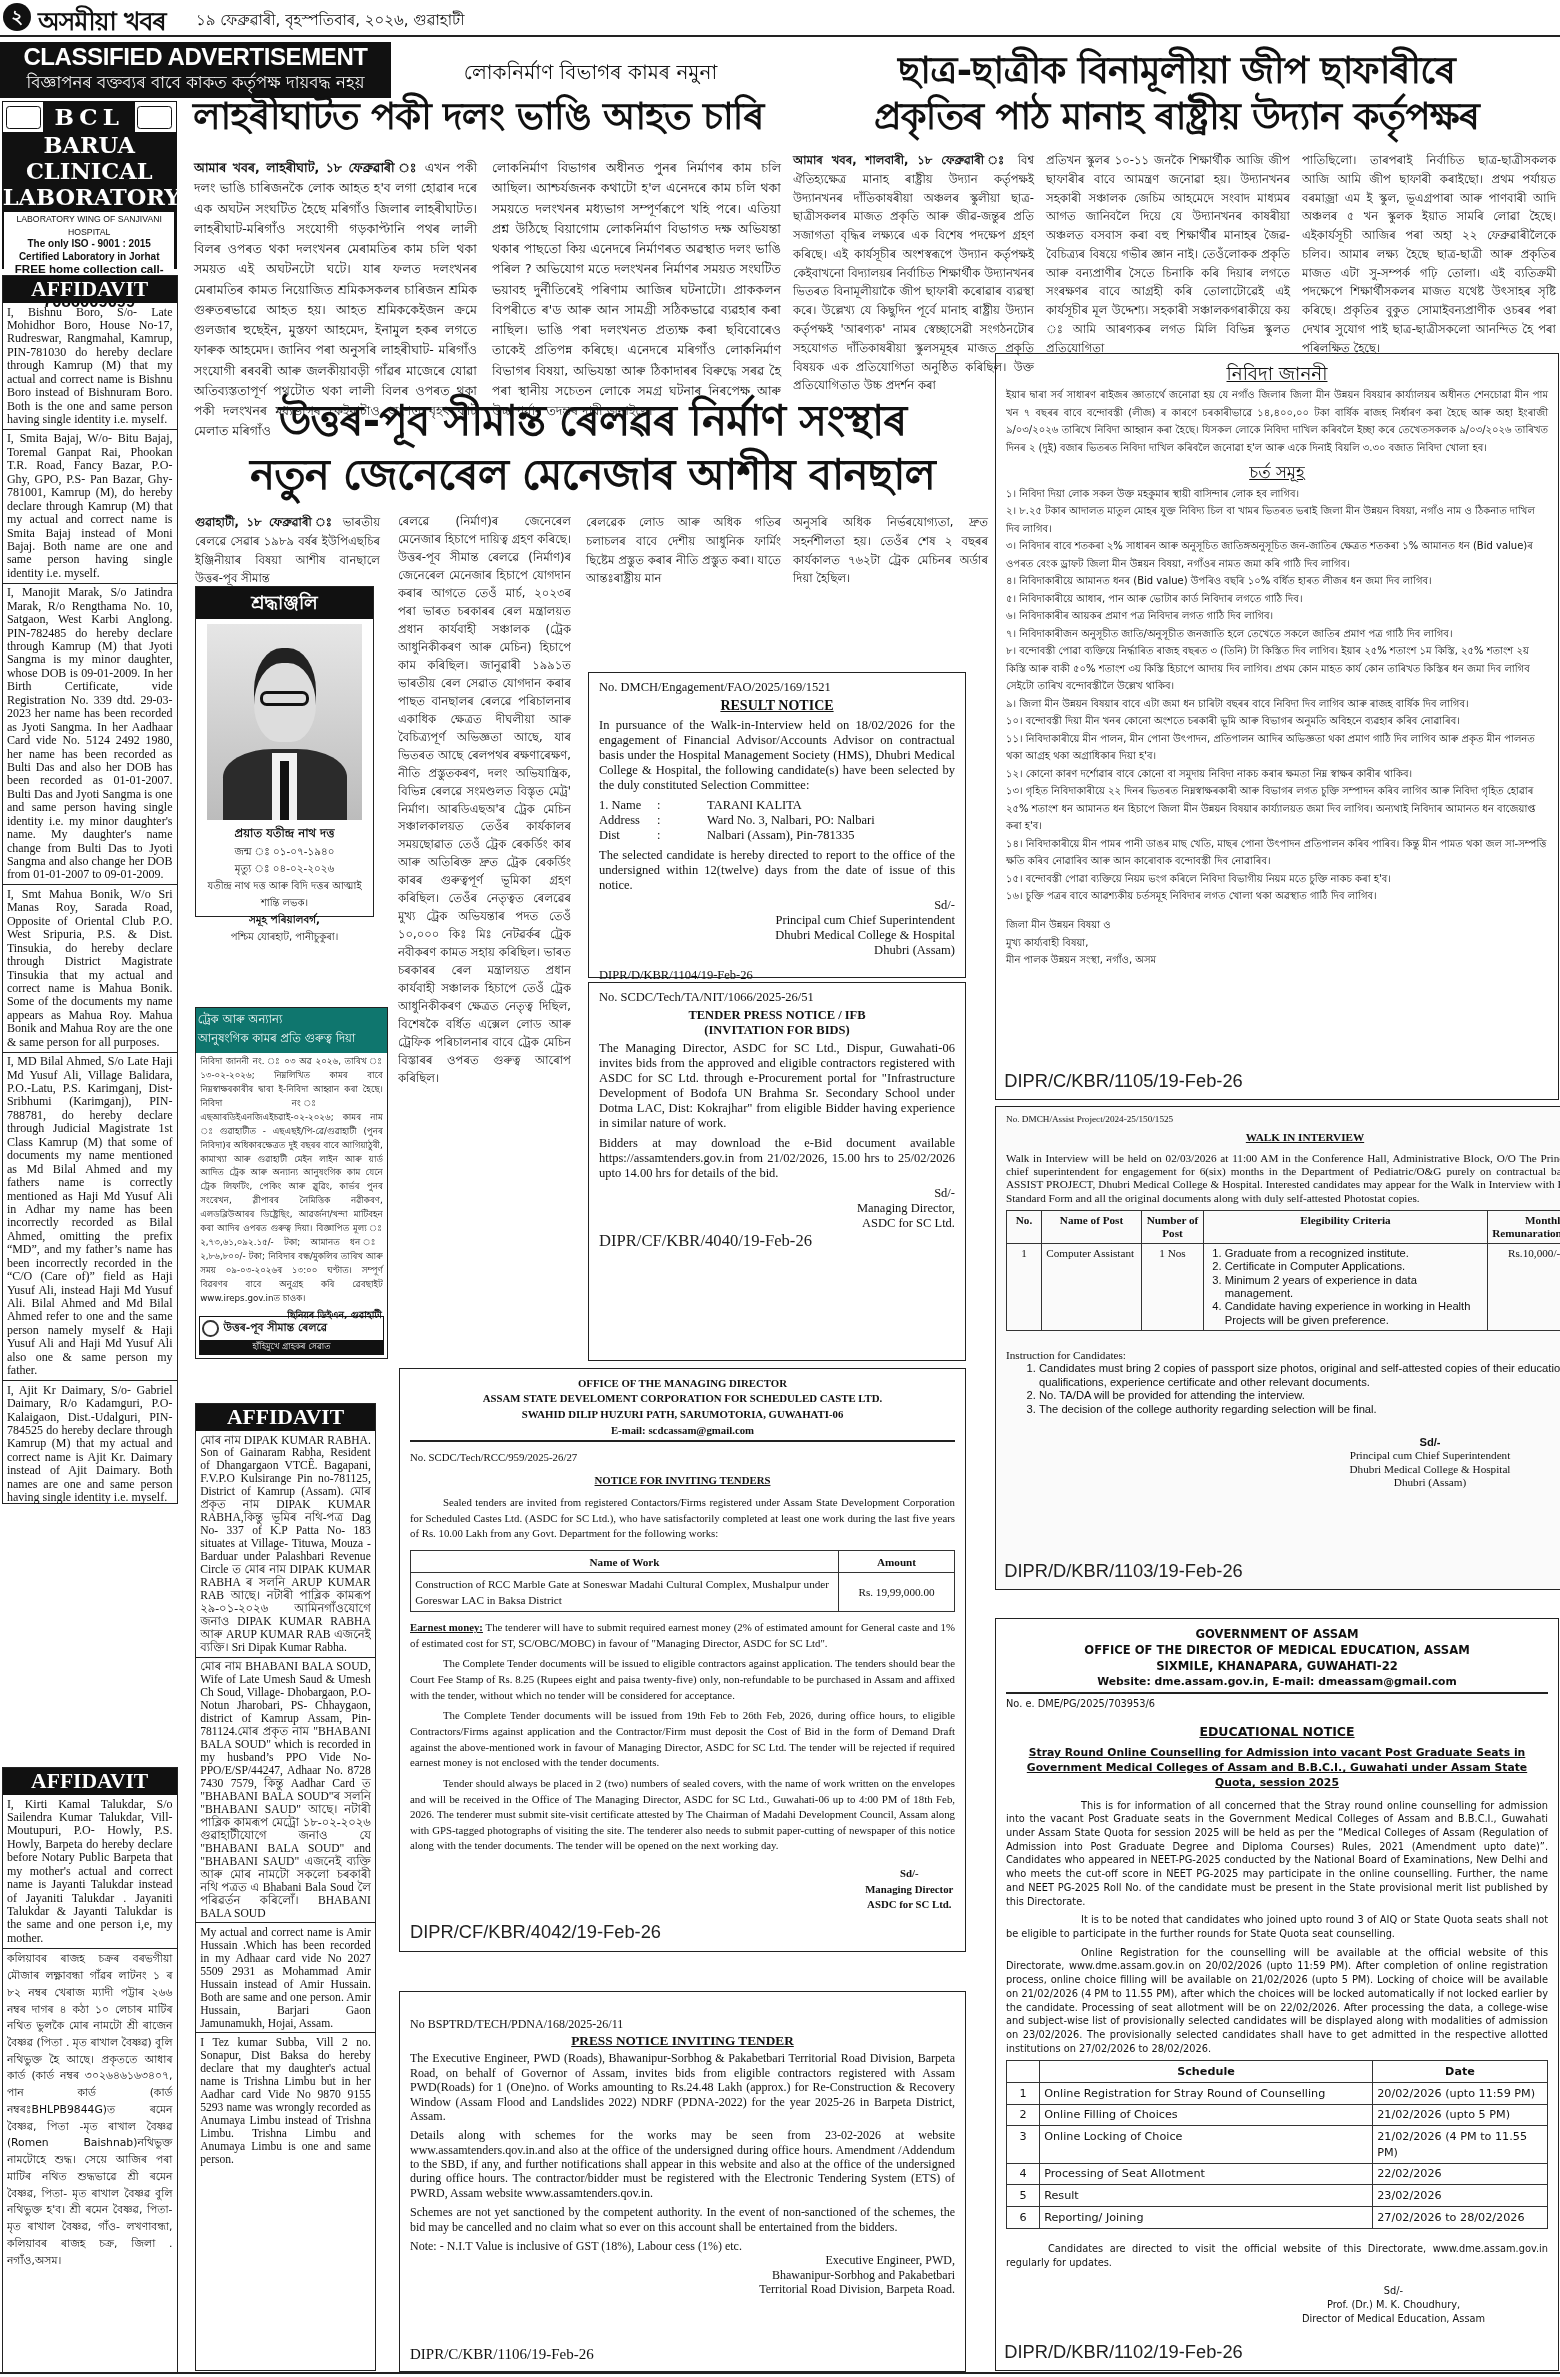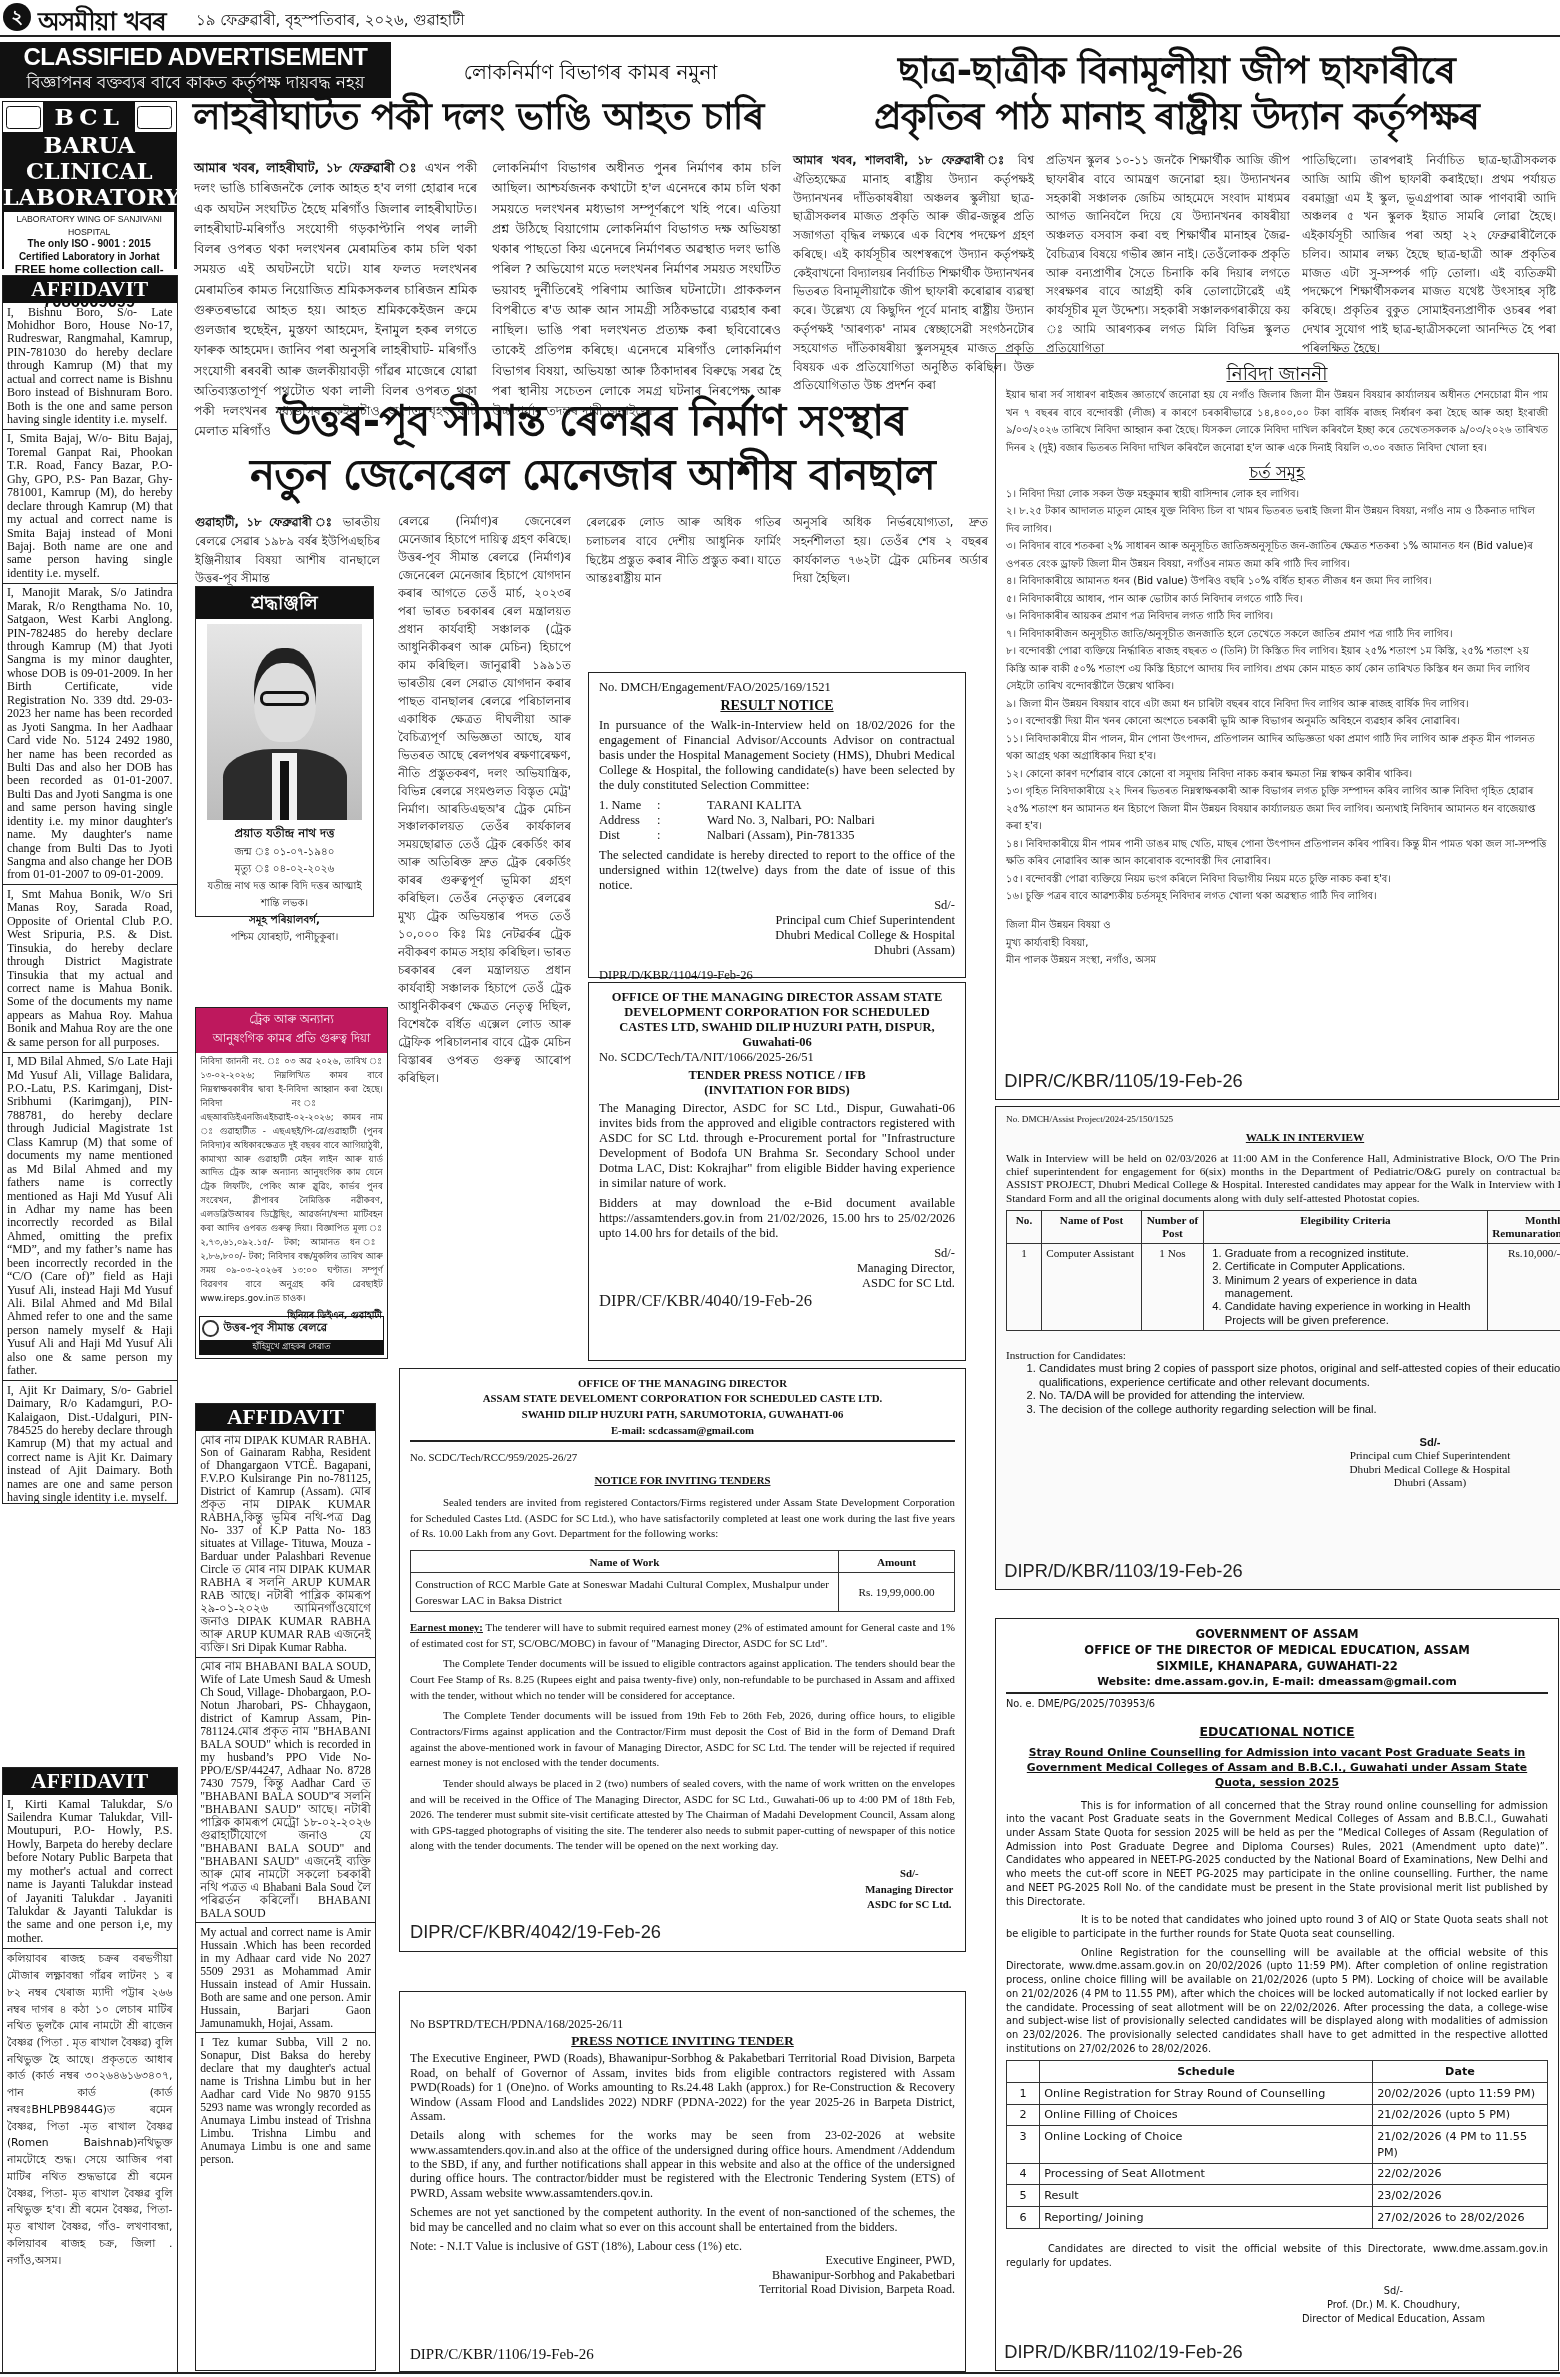--- a/index.html
+++ b/index.html
@@ -130,21 +130,21 @@
   </div>
   <div class="sans" style="text-align:center;font-size:11.6px;font-weight:bold">প্ৰয়াত যতীন্দ্ৰ নাথ দত্ত</div>
   <div class="sans" style="text-align:center;font-size:10.4px">জন্ম ঃ ০১-০৭-১৯৪০</div>
   <div class="sans" style="text-align:center;font-size:10.4px">মৃত্যু ঃ ০৪-০২-২০২৬</div>
   <div class="sans" style="text-align:center;font-size:10px;padding:0 3.3px">যতীন্দ্ৰ নাথ দত্ত আৰু বিদি দত্তৰ আত্মাই শান্তি লভক।</div>
   <div class="sans" style="text-align:center;font-size:10.4px;font-weight:bold">সমূহ পৰিয়ালবৰ্গ,</div>
   <div class="sans" style="text-align:center;font-size:10px">পশ্চিম যোৰহাট, পানীচুকুৰা।</div>
 </div>
 
 <div class="abs box" style="left:195px;top:1007px;width:193px;height:352px">
-  <div style="background:#be185d;color:#fff;text-align:center;padding:3.3px 1.7px">
+  <div style="background:#0f766e;color:#fff;padding:3.3px 1.7px">
     <div class="sans" style="font-size:11.6px">ট্ৰেক আৰু অন্যান্য</div>
     <div class="sans" style="font-size:11.6px">আনুষংগিক কামৰ প্ৰতি গুৰুত্ব দিয়া</div>
   </div>
   <div class="sans" style="font-size:8.7px;line-height:1.6;padding:2.5px 4.2px;text-align:justify">নিবিদা জাননী নং. ঃ ০৩ অৱ ২০২৬, তাৰিখ ঃ ১৩-০২-২০২৬; নিম্নলিখিত কামৰ বাবে নিম্নস্বাক্ষৰকাৰীৰ দ্বাৰা ই-নিবিদা আহ্বান কৰা হৈছে। নিবিদা নং ঃ এছআৰডিইএনজিএইচৱাই-০২-২০২৬; কামৰ নাম ঃ গুৱাহাটীত - এছএছই/পি-ৱে/গুৱাহাটী (পুনৰ নিবিদা)ৰ অধিকাৰক্ষেত্ৰত দুই বছৰৰ বাবে আগিয়াঠুৰী, কামাখ্যা আৰু গুৱাহাটী মেইন লাইন আৰু য়াৰ্ড আদিত ট্ৰেক আৰু অন্যান্য আনুষংগিক কাম যেনে ট্ৰেক লিফটিং, পেকিং আৰু স্লুৱিং, কাৰ্ভৰ পুনৰ সংৰেখন, স্লীপাৰৰ নৈমিত্তিক নৱীকৰণ, এলডব্লিউআৰৰ ডিষ্ট্ৰেছিং, আৱৰ্জনা/খন্দা মাটিবহন কৰা আদিৰ ওপৰত গুৰুত্ব দিয়া। বিজ্ঞাপিত মূল্য ঃ ২,৭৩,৬১,০৯২.১৫/- টকা; আমানত ধন ঃ ২,৮৬,৮০০/- টকা; নিবিদাৰ বন্ধ/মুকলিৰ তাৰিখ আৰু সময় ০৯-০৩-২০২৬ৰ ১৩:০০ ঘণ্টাত। সম্পূৰ্ণ বিৱৰণৰ বাবে অনুগ্ৰহ কৰি ৱেবছাইট www.ireps.gov.inত চাওক।</div>
   <div class="sans" style="font-size:9.2px;font-weight:bold;text-align:right;padding:0 5px">ছিনিয়ৰ ডিইএন, গুৱাহাটী</div>
   <div style="position:absolute;left:3.3px;right:3.3px;bottom:3.3px;border:1.2px solid #111">
     <div style="display:flex;align-items:center;gap:5px;padding:1.7px">
       <div style="width:16.6px;height:16.6px;border-radius:50%;border:2.5px solid #333"></div>
       <div class="sans" style="font-size:10.8px;font-weight:bold">উত্তৰ-পূব সীমান্ত ৰেলৱে</div>
     </div>
@@ -185,21 +185,20 @@
     </table>
   <p>The selected candidate is hereby directed to report to the office of the undersigned within 12(twelve) days from the date of issue of this notice.</p>
   <div class="r">Sd/-</div>
   <div class="r">Principal cum Chief Superintendent</div>
   <div class="r">Dhubri Medical College &amp; Hospital</div>
   <div class="r">Dhubri (Assam)</div>
   <div style="margin-top:10px">DIPR/D/KBR/1104/19-Feb-26</div>
 </div>
 
 <div class="abs notice" style="left:588px;top:982px;width:378px;height:379px">
-  <div class="c" style="font-weight:bold;font-size:12.5px">OFFICE OF THE MANAGING DIRECTOR ASSAM STATE DEVELOPMENT CORPORATION FOR SCHEDULED CASTES LTD, SWAHID DILIP HUZURI PATH, DISPUR, Guwahati-06</div>
   <div>No. SCDC/Tech/TA/NIT/1066/2025-26/51</div>
   <div class="c" style="font-weight:bold;font-size:12.5px;margin-top:3.3px">TENDER PRESS NOTICE / IFB</div>
   <div class="c" style="font-weight:bold;font-size:12.5px;margin-bottom:3.3px">(INVITATION FOR BIDS)</div>
   <p>The Managing Director, ASDC for SC Ltd., Dispur, Guwahati-06 invites bids from the approved and eligible contractors registered with ASDC for SC Ltd. through e-Procurement portal for "Infrastructure Development of Bodofa UN Brahma Sr. Secondary School under Dotma LAC, Dist: Kokrajhar" from eligible Bidder having experience in similar nature of work.</p>
   <p>Bidders at may download the e-Bid document available https://assamtenders.gov.in from 21/02/2026, 15.00 hrs to 25/02/2026 upto 14.00 hrs for details of the bid.</p>
   <div class="r">Sd/-</div>
   <div class="r">Managing Director,</div>
   <div class="r">ASDC for SC Ltd.</div>
   <div class="dipr" style="font-family:'Liberation Serif',serif">DIPR/CF/KBR/4040/19-Feb-26</div>
 </div>

